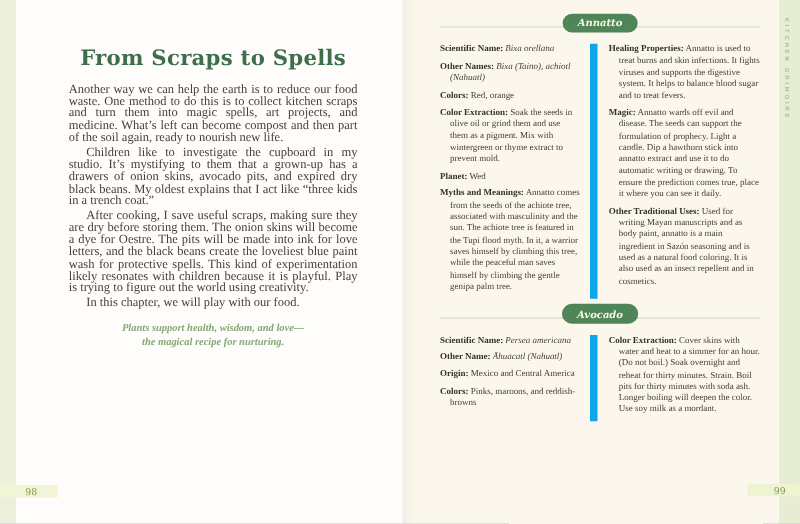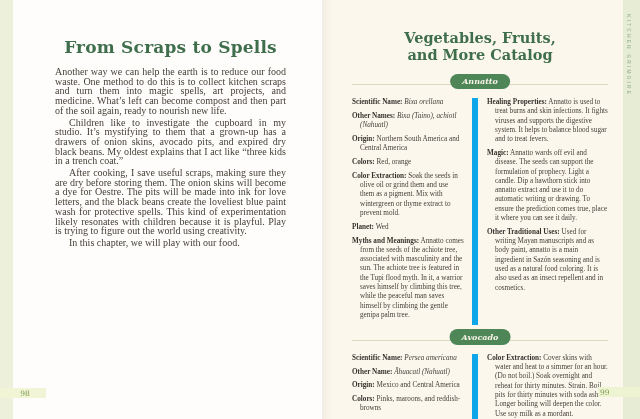--- a/index.html
+++ b/index.html
@@ -38,56 +38,55 @@
   .col-a{width:120px;padding-right:8px;box-sizing:border-box;}
   .col-b{flex:1;border-left:6px solid #0ea5e9;padding-left:9px;}
   .field{margin:0 0 4.5px;font-size:7.2px;line-height:9.3px;color:#45413a;
          padding-left:8px;text-indent:-8px;}
   .field b{color:#35322c;}
   .em{font-style:italic;}
   
   .band{position:absolute;height:10px;display:flex;align-items:center;z-index:2;
         font-family:"DejaVu Serif",serif;font-size:7.5px;color:#7b9a50;}
   .band.left{left:0;bottom:21px;width:46px;background:#f1f5d6;justify-content:center;padding-left:4px;box-sizing:border-box;}
-  .band.right{right:0;bottom:22px;width:42px;background:#eef3d2;padding-left:2px;box-sizing:border-box;}
+  .band.right{right:0;bottom:22px;width:42px;background:#eef3d2;padding-left:21px;box-sizing:border-box;}
 </style>
 </head>
 <body>
 
 <div class="spread">
   <div class="edge-left"></div>
   <div class="edge-right"></div>
 
   <div class="page-left">
 
     <h1 class="chapter-title">From Scraps to Spells</h1>
     <div class="body-text">
       <p>Another way we can help the earth is to reduce our food waste. One method to do this is to collect kitchen scraps and turn them into magic spells, art projects, and medicine. What’s left can become compost and then part of the soil again, ready to nourish new life.</p>
       <p class="indent">Children like to investigate the cupboard in my studio. It’s mystifying to them that a grown-up has a drawers of onion skins, avocado pits, and expired dry black beans. My oldest explains that I act like “three kids in a trench coat.”</p>
       <p class="indent">After cooking, I save useful scraps, making sure they are dry before storing them. The onion skins will become a dye for Oestre. The pits will be made into ink for love letters, and the black beans create the loveliest blue paint wash for protective spells. This kind of experimentation likely resonates with children because it is playful. Play is trying to figure out the world using creativity.</p>
       <p class="indent">In this chapter, we will play with our food.</p>
     </div>
+    <div class="quote">
+      <div>Plants support health, wisdom, and love—</div>
+      <div>the magical recipe for nurturing.</div>
+    </div>
   </div>
 
   <div class="page-right">
     <div class="side-label right">KITCHEN GRIMOIRE</div>
-    <h2 class="catalog-title">
-      <div>Vegetables, Fruits,</div>
-      <div>and More Catalog</div>
-    </h2>
 
     <div class="badge-row">
       <div class="rule"></div>
       <span class="badge">Annatto</span>
     </div>
     <div class="cols">
       <div class="col-a">
         <p class="field"><b>Scientific Name:</b> <span class="em">Bixa orellana</span></p>
         <p class="field"><b>Other Names:</b> <span class="em">Bixa (Taino), achiotl (Nahuatl)</span></p>
-        <p class="field"><b>Origin:</b> <span>Northern South America and Central America</span></p>
         <p class="field"><b>Colors:</b> <span>Red, orange</span></p>
         <p class="field"><b>Color Extraction:</b> <span>Soak the seeds in olive oil or grind them and use them as a pigment. Mix with wintergreen or thyme extract to prevent mold.</span></p>
         <p class="field"><b>Planet:</b> <span>Wed</span></p>
         <p class="field"><b>Myths and Meanings:</b> <span>Annatto comes from the seeds of the achiote tree, associated with masculinity and the sun. The achiote tree is featured in the Tupi flood myth. In it, a warrior saves himself by climbing this tree, while the peaceful man saves himself by climbing the gentle genipa palm tree.</span></p>
       </div>
       <div class="col-b">
         <p class="field"><b>Healing Properties:</b> <span>Annatto is used to treat burns and skin infections. It fights viruses and supports the digestive system. It helps to balance blood sugar and to treat fevers.</span></p>
         <p class="field"><b>Magic:</b> <span>Annatto wards off evil and disease. The seeds can support the formulation of prophecy. Light a candle. Dip a hawthorn stick into annatto extract and use it to do automatic writing or drawing. To ensure the prediction comes true, place it where you can see it daily.</span></p>
         <p class="field"><b>Other Traditional Uses:</b> <span>Used for writing Mayan manuscripts and as body paint, annatto is a main ingredient in Sazón seasoning and is used as a natural food coloring. It is also used as an insect repellent and in cosmetics.</span></p>
       </div>

